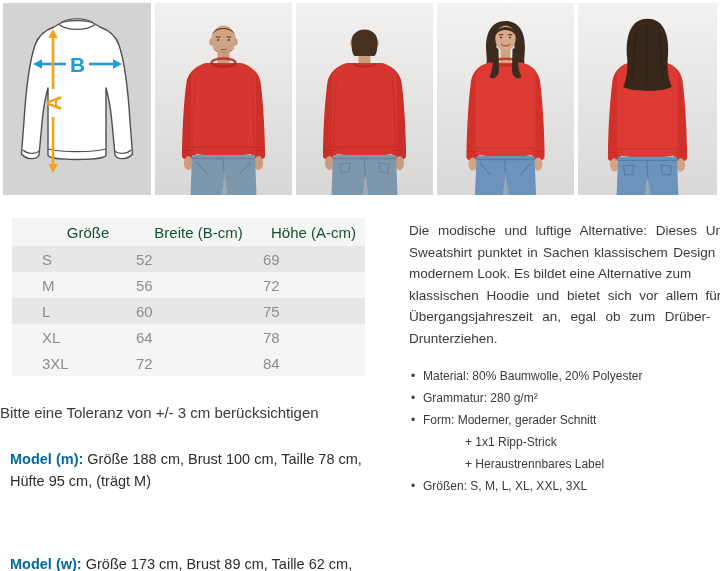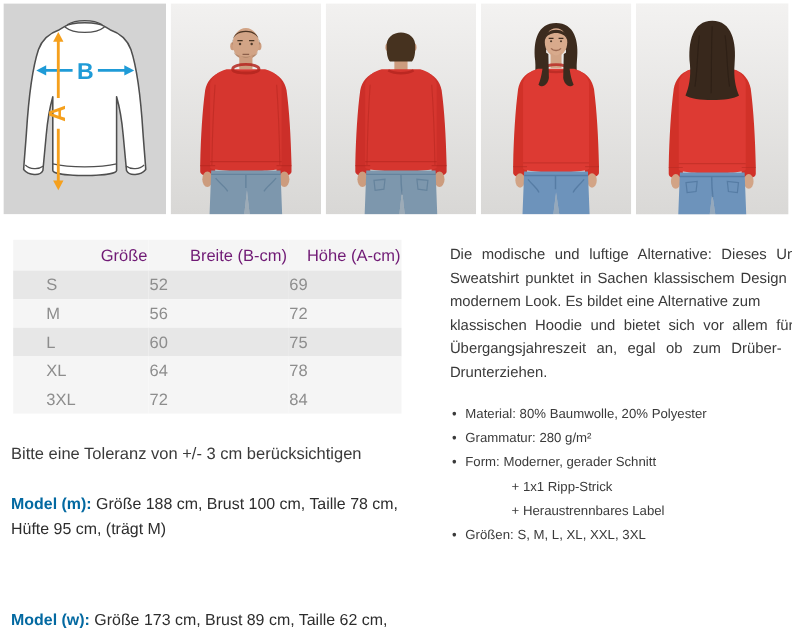--- a/index.html
+++ b/index.html
@@ -12,28 +12,28 @@
   .gallery { position:absolute; left:0; top:0; width:720px; height:195px;
              display:flex; gap:4px; padding:3px 0 0 3px; background:#fff; }
   .thumb { height:192px; overflow:hidden; flex:0 0 auto; }
   .thumb svg { width:100%; height:100%; display:block; }
   .thumb-diagram { width:148px; }
   .thumb-photo   { width:137px; }
   .thumb-photo.last { width:139px; }
   
   table.size-table { position:absolute; left:12px; top:218px; width:353px;
     border-collapse:collapse; table-layout:fixed; font-size:15px; }
-  table.size-table th { height:28px; background:#f5f5f5; color:#701a75;
-    font-weight:normal; text-align:right; }
+  table.size-table th { height:28px; background:#f5f5f5; color:#14532d;
+    font-weight:normal; text-align:center; }
   table.size-table td { height:26px; color:#8d8d8d; text-align:left; }
   table.size-table tr.dark td  { background:#e7e7e7; }
   table.size-table tr.light td { background:#f5f5f5; }
   .cpad { padding-left:30px; }
   
-  .tolerance { position:absolute; left:10px; top:404px; width:360px;
+  .tolerance { position:absolute; left:0; top:404px; width:360px;
     font-size:15px; color:#3a3a3a; }
   .model-block { position:absolute; left:10px; width:358px;
     font-size:14.5px; line-height:22px; color:#2d2d2d; }
   .model-m { top:448px; } .model-w { top:513px;margin-top:40px; }
   .model-label { font-weight:bold; color:#0369a1; }
   
   .right-col { position:absolute; left:377px; top:220px; width:338px; color:#3a3a3a;margin-left:32px; }
   .desc p { margin:0; font-size:13.5px; line-height:21.6px; text-align:justify; }
   ul.features { list-style:none; margin:15px 0 0 0; padding:0;
     font-size:12px; line-height:22px; }

